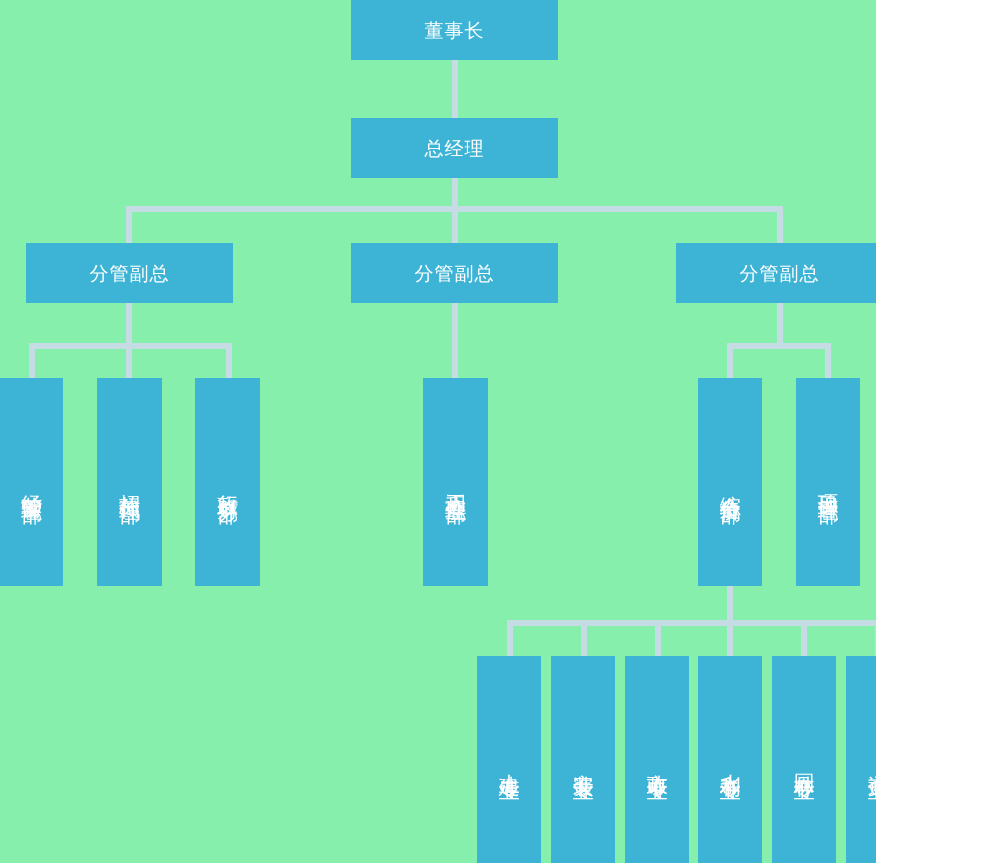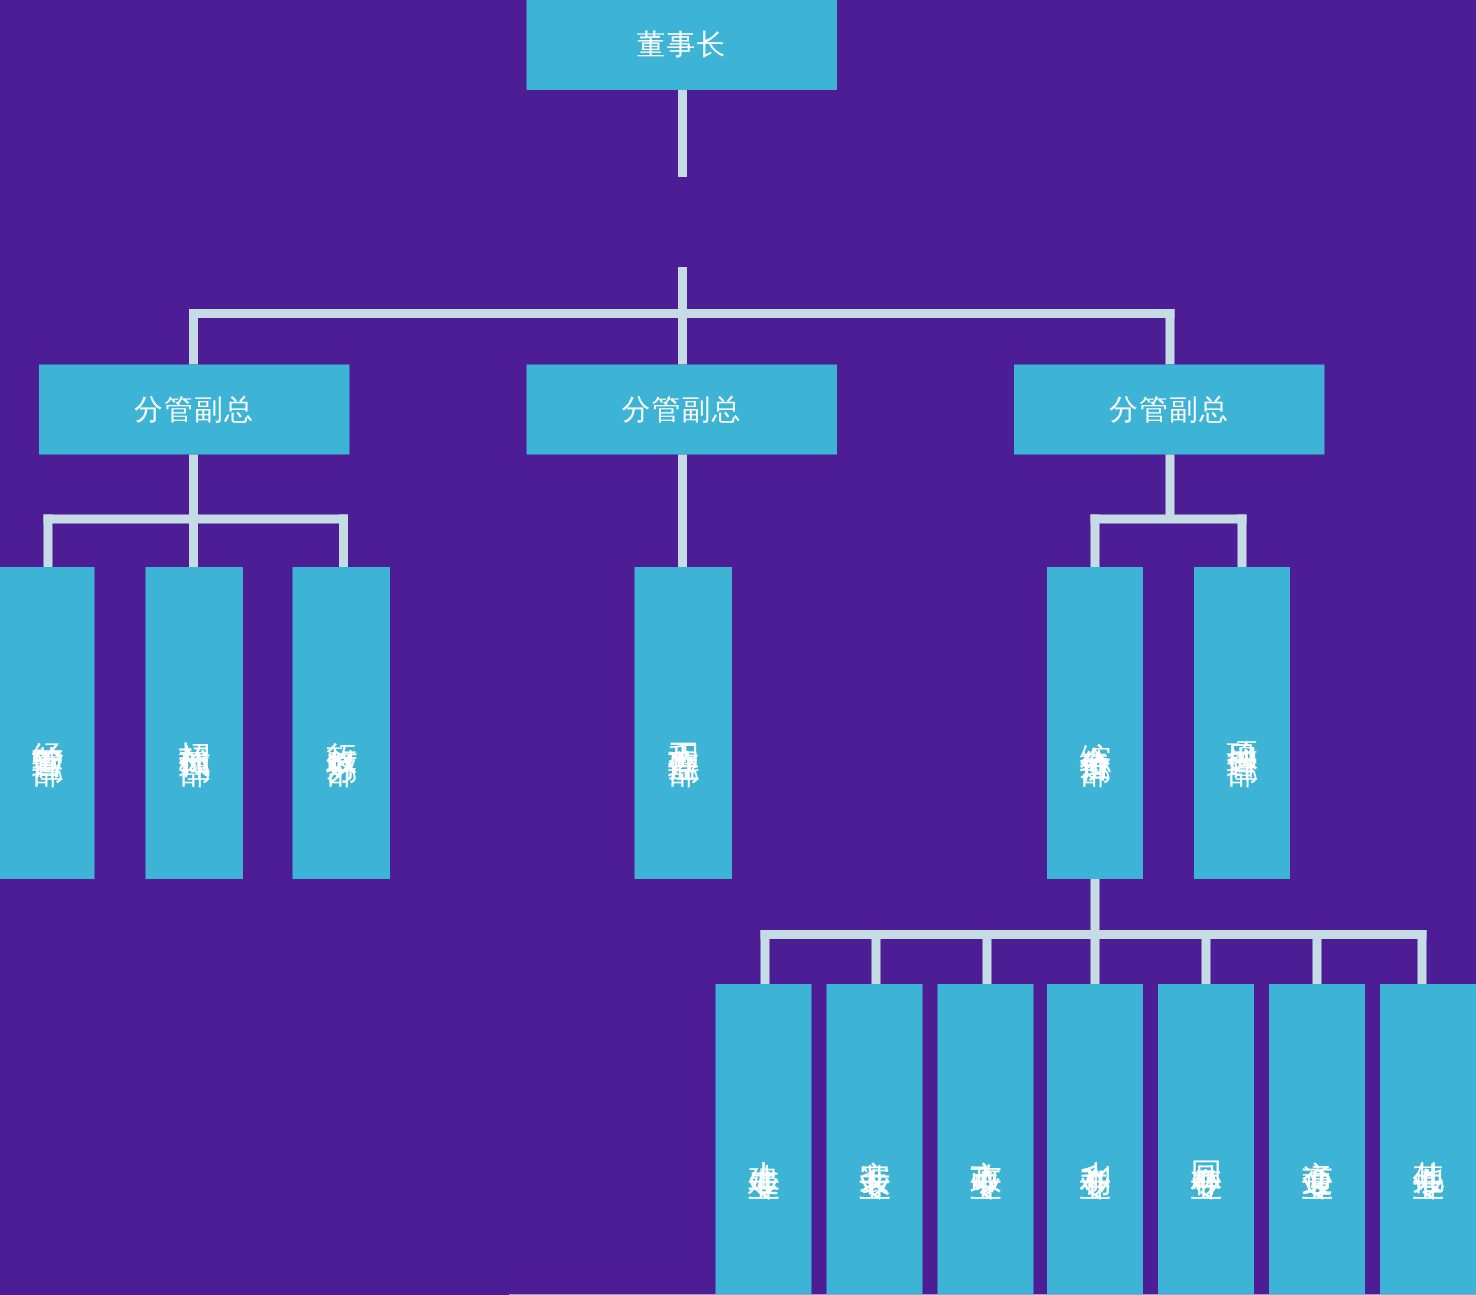--- a/index.html
+++ b/index.html
@@ -6,24 +6,24 @@
   html, body {
     margin: 0;
     padding: 0;
     background: #ffffff;
   }
   body {
     font-family: "DejaVu Sans", "Liberation Sans", sans-serif;
   }
   #chart-root {
     position: relative;
-    width: 984px;
+    width: 876px;
     height: 863px;
     overflow: hidden;
-    background: #4c1d95;
+    background: #86efac;
   }
   .node {
     position: absolute;
     background: #3db4d5;
     color: #ffffff;
     box-sizing: border-box;
     display: flex;
     align-items: center;
     justify-content: center;
     text-align: center;
@@ -49,20 +49,21 @@
 </style>
 </head>
 <body>
 
 <div id="chart-root">
 
   <div class="node horizontal" style="left:351px; top:0px; width:207px; height:60px;">董事长</div>
 
   <div class="connector conn-v" style="left:452px; top:60px; width:6px; height:58px;"></div>
 
+  <div class="node horizontal" style="left:351px; top:118px; width:207px; height:60px;">总经理</div>
 
   <div class="connector conn-v" style="left:452px; top:178px; width:6px; height:34px;"></div>
 
   <div class="connector conn-h" style="left:126px; top:206px; width:657px; height:6px;"></div>
   <div class="connector conn-v" style="left:126px; top:206px; width:6px; height:37px;"></div>
   <div class="connector conn-v" style="left:452px; top:206px; width:6px; height:37px;"></div>
   <div class="connector conn-v" style="left:777px; top:206px; width:6px; height:37px;"></div>
 
   <div class="node horizontal" style="left:26px; top:243px; width:207px; height:60px;">分管副总</div>
   <div class="node horizontal" style="left:351px; top:243px; width:207px; height:60px;">分管副总</div>

